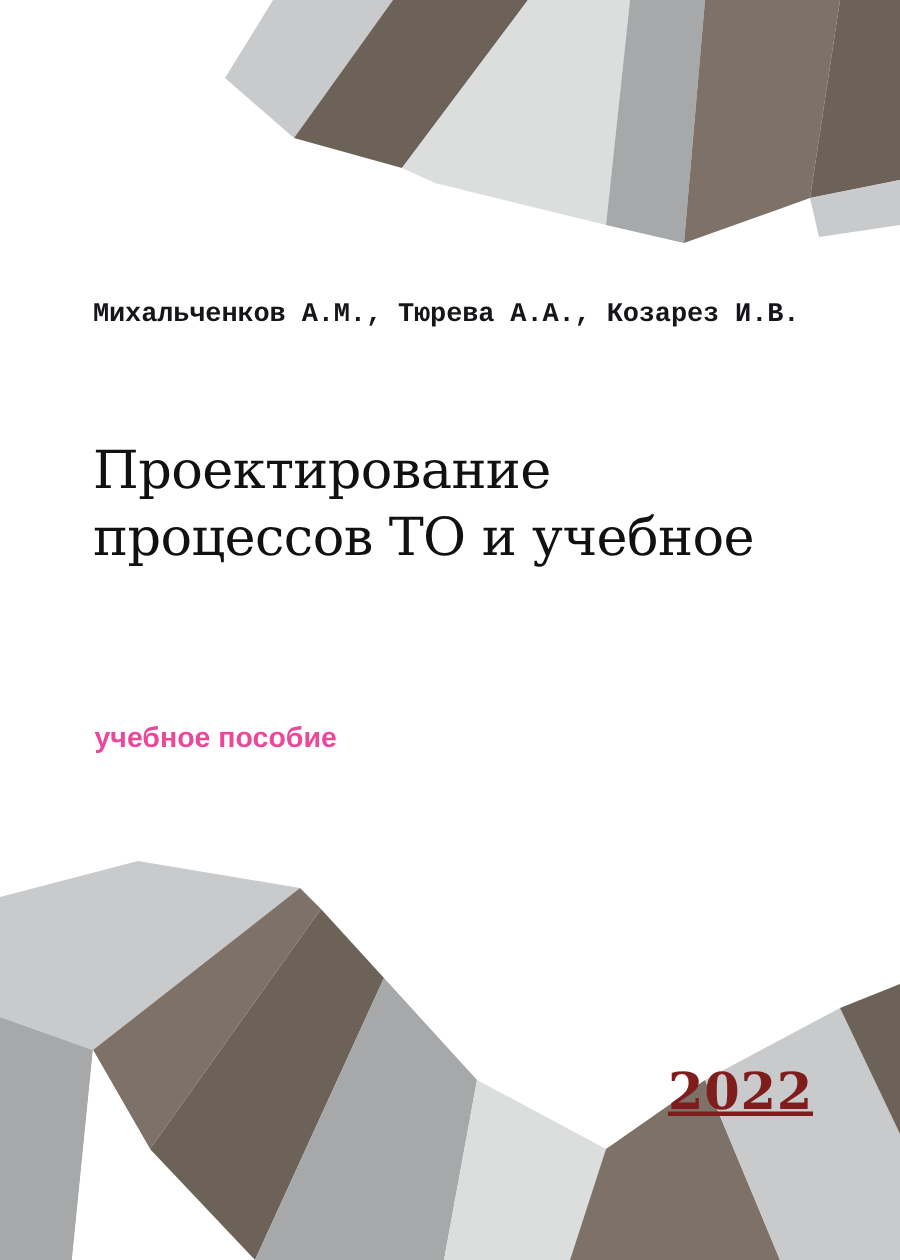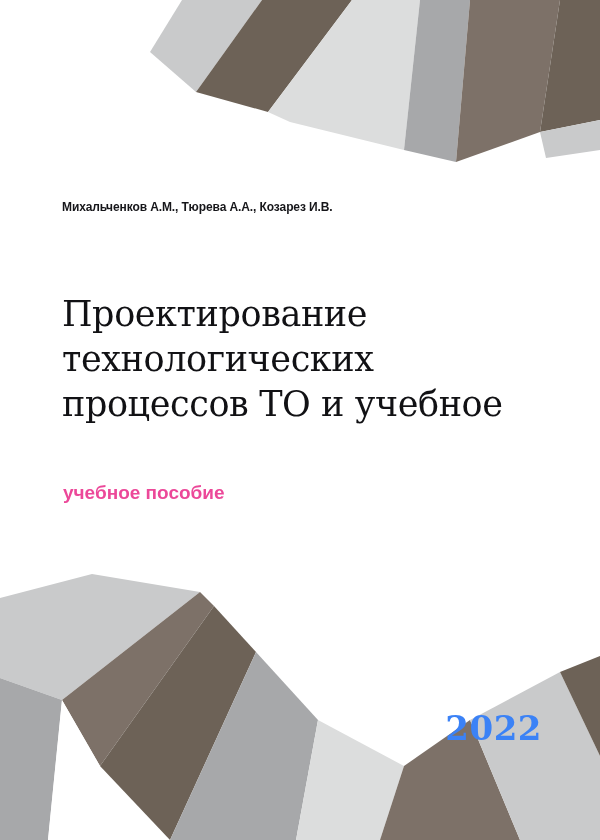--- a/index.html
+++ b/index.html
@@ -29,23 +29,23 @@
     left: 0;
     top: 0;
     width: 600px;
     height: 840px;
   }
   #authors {
     position: absolute;
     left: 62px;
     top: 200px;
     width: 480px;
-    font-family: Liberation Sans, sans-serif;
+    font-family: Liberation Mono, monospace;
     font-weight: bold;
-    font-size: 12px;
+    font-size: 18px;
     color: #16161a;
     letter-spacing: -0.1px;
   }
   #title {
     position: absolute;
     left: 62px;
     top: 292px;
     width: 500px;
     font-family: "DejaVu Serif", serif;
     font-weight: normal;
@@ -63,22 +63,23 @@
     font-size: 19px;
     color: #ec4899;
   }
   #year {
     position: absolute;
     right: 58px;
     top: 708px;
     font-family: "DejaVu Serif", serif;
     font-weight: bold;
     font-size: 34px;
-    color: #3b82f6;
+    color: #7f1d1d;
     letter-spacing: 0.5px;
+    text-decoration: underline;
   }
 </style>
 </head>
 <body>
 
 <div id="cover">
 
   <div id="art-top">
     <svg width="600" height="200" viewBox="0 0 600 200" xmlns="http://www.w3.org/2000/svg">
       <polygon points="182,0 262,0 196,92 150,52" fill="#c9cacb"></polygon>
@@ -106,21 +107,20 @@
       <polygon points="560,112 600,96 600,196" fill="#6d6257"></polygon>
     </svg>
   </div>
 
   <div class="txt-layer">
 
     <div id="authors">Михальченков А.М., Тюрева А.А., Козарез И.В.</div>
 
     <div id="title">
       <div>Проектирование</div>
-      <div>технологических</div>
       <div>процессов ТО и учебное</div>
     </div>
 
     <div id="subtitle">учебное пособие</div>
 
     <div id="year">2022</div>
 
   </div>
 </div>
 

